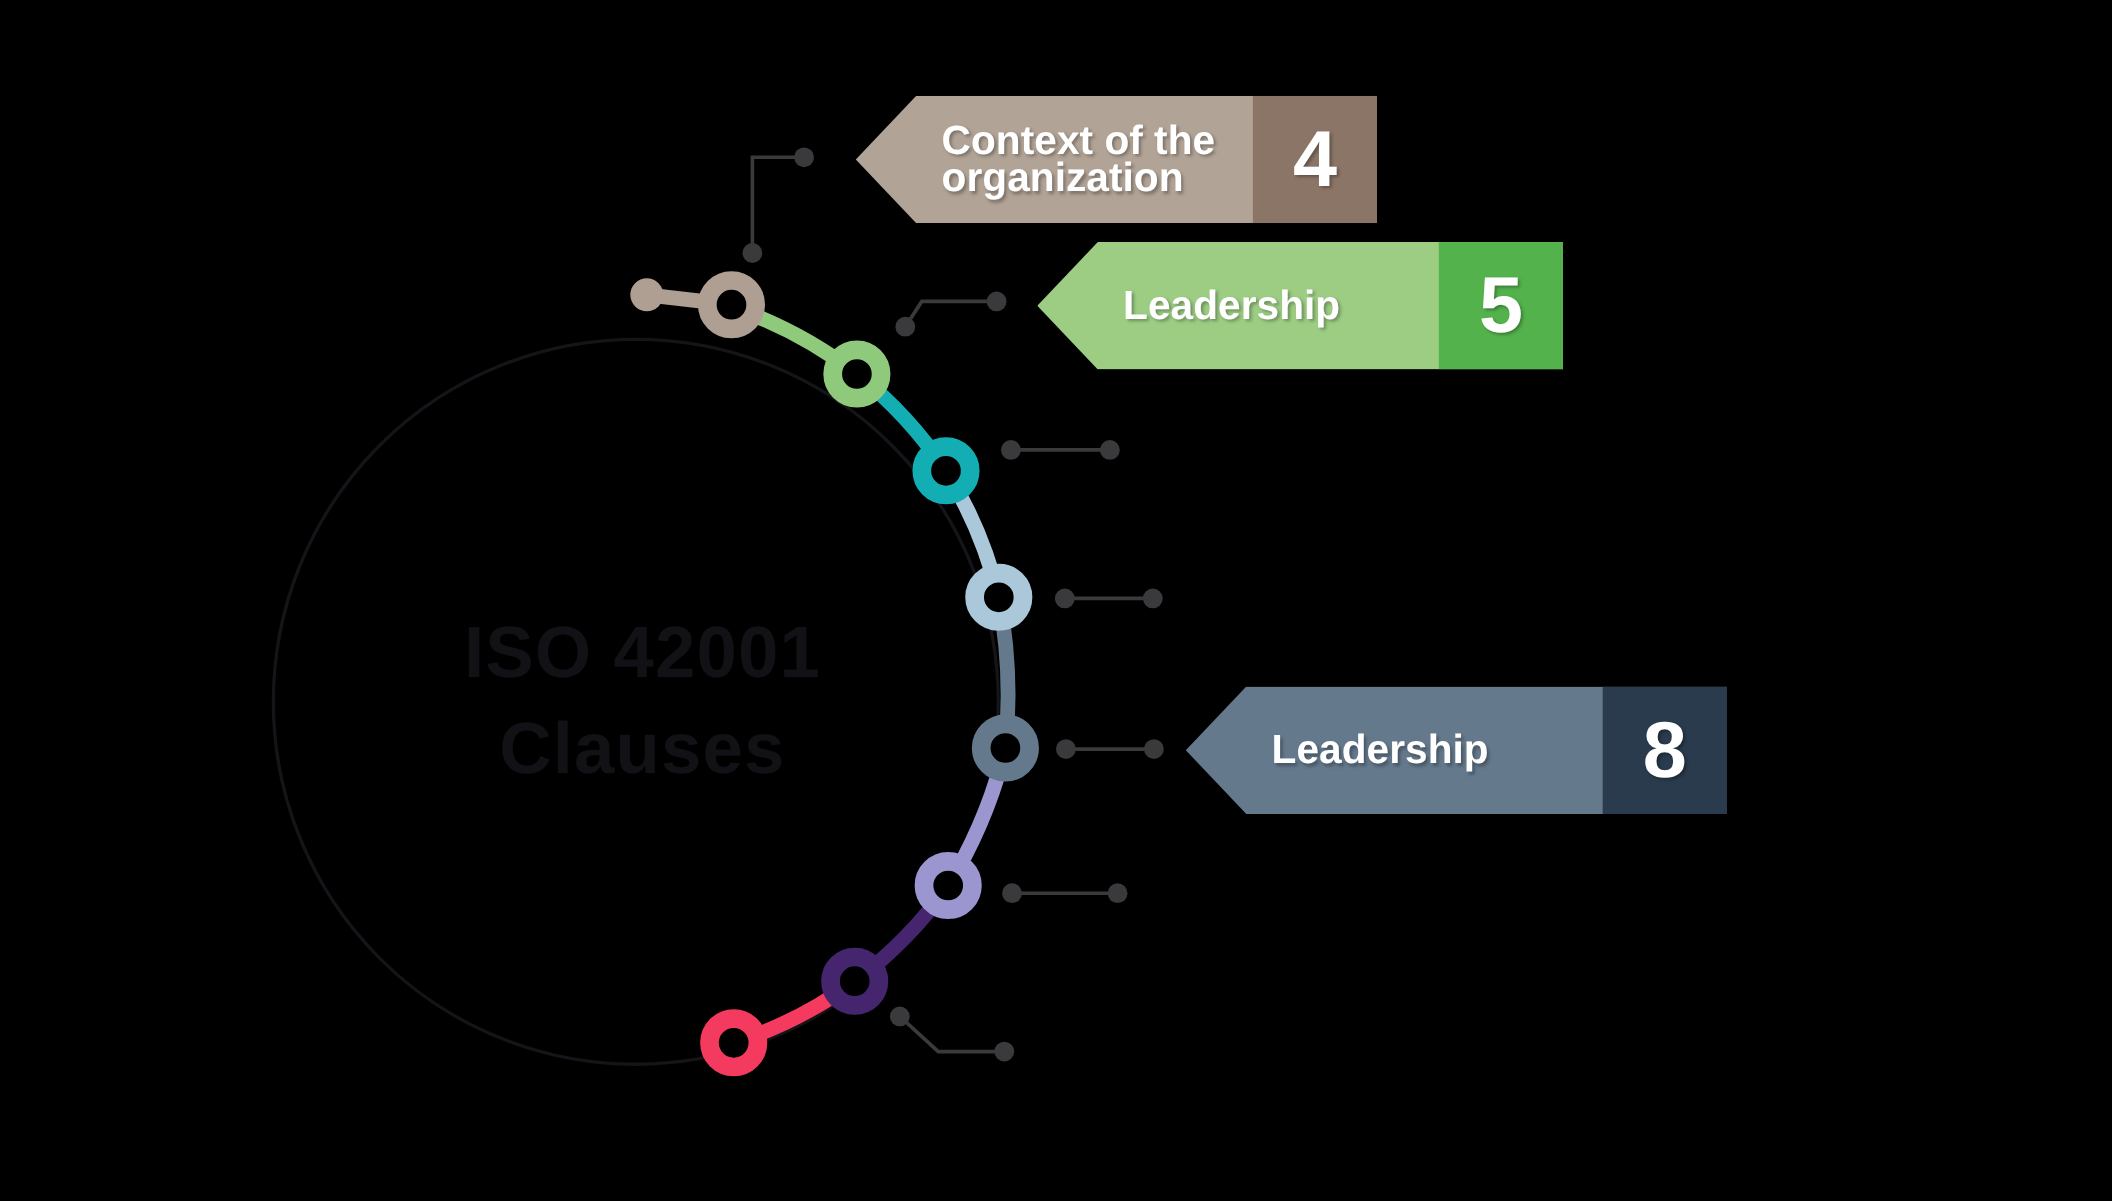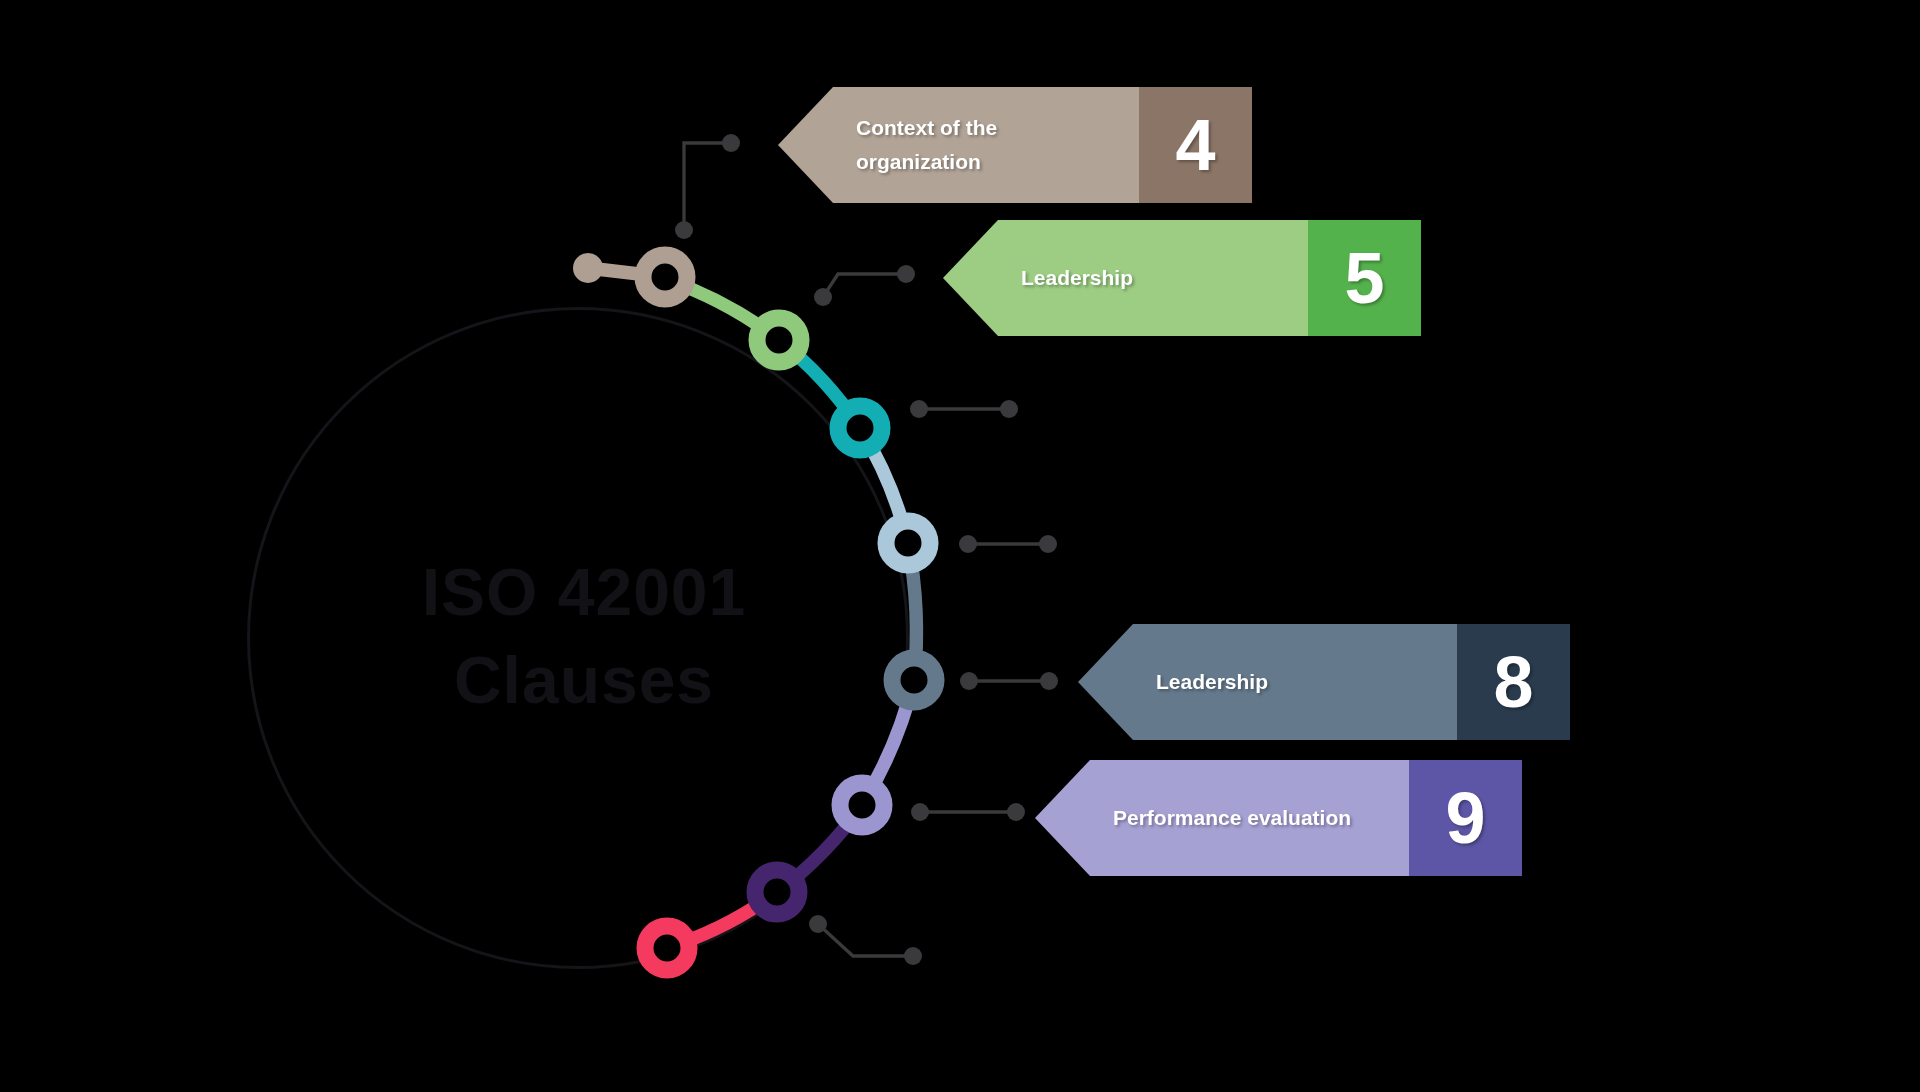--- a/index.html
+++ b/index.html
@@ -51,21 +51,21 @@
     height: 116px;
     clip-path: polygon(0 50%, 55px 0, 100% 0, 100% 100%, 55px 100%);
   }
   .banner .label {
     position: absolute;
     left: 78px;
     top: 50%;
     transform: translateY(-50%);
     max-width: 265px;
     color: #ffffff;
-    font-size: 21px;
+    font-size: 37px;
     line-height: 34px;
     font-weight: 700;
     text-shadow: 2px 2px 3px rgba(0,0,0,0.30);
   }
   .banner .numblock {
     position: absolute;
     right: 0;
     top: 0;
     width: 113px;
     height: 100%;
@@ -186,21 +186,15 @@
 
 
 
   <div class="banner b5">
     <div class="label">Leadership</div>
     <div class="numblock">
       <div class="num">8</div>
     </div>
   </div>
 
-  <div class="banner b6">
-    <div class="label">Performance evaluation</div>
-    <div class="numblock">
-      <div class="num">9</div>
-    </div>
-  </div>
 
 
 </div>
 
 </body></html>

